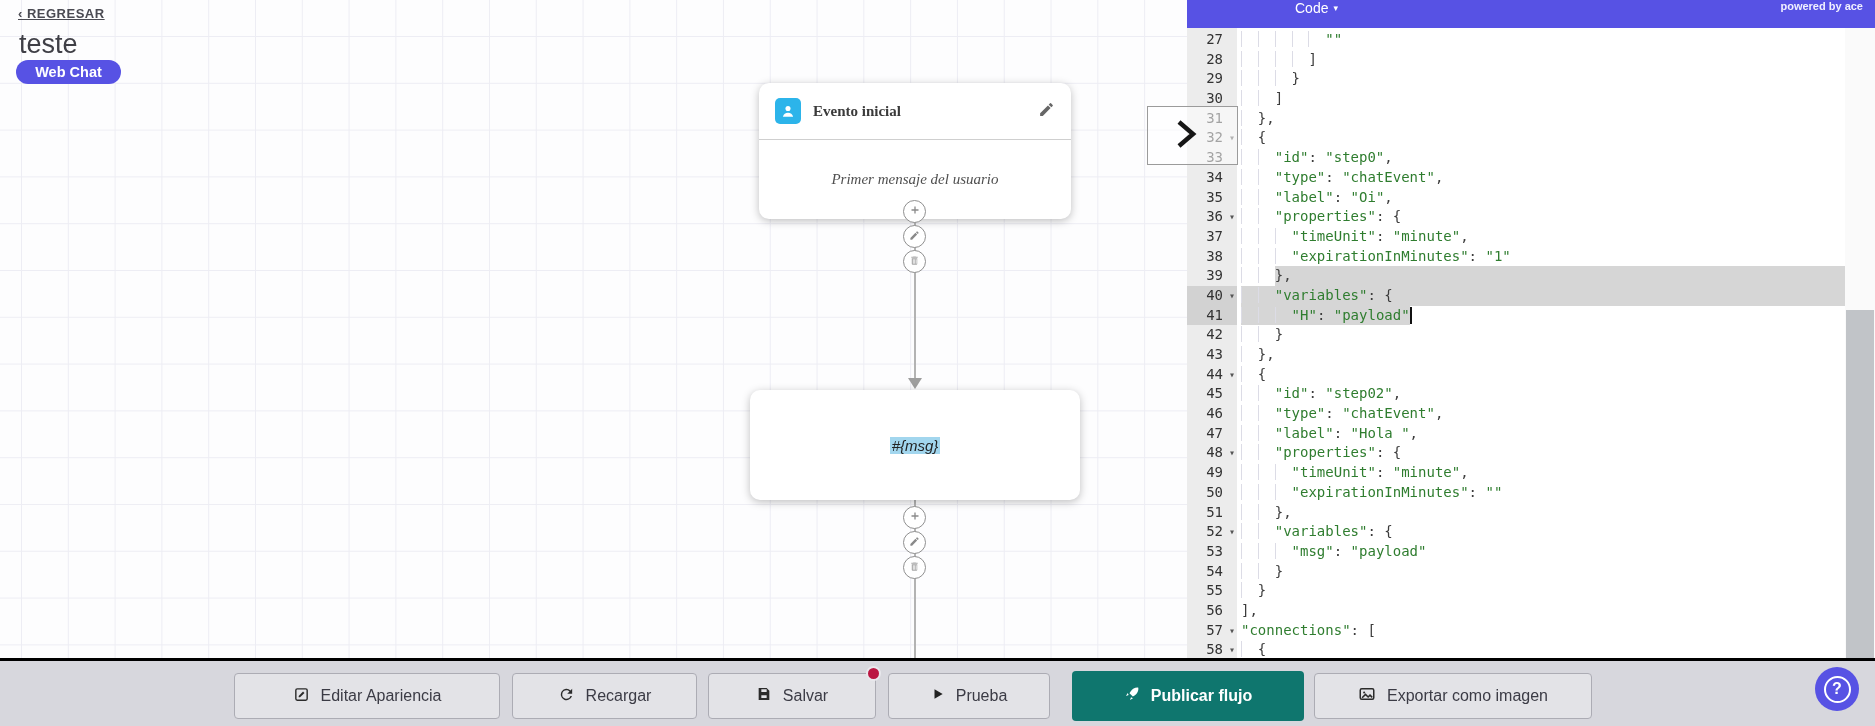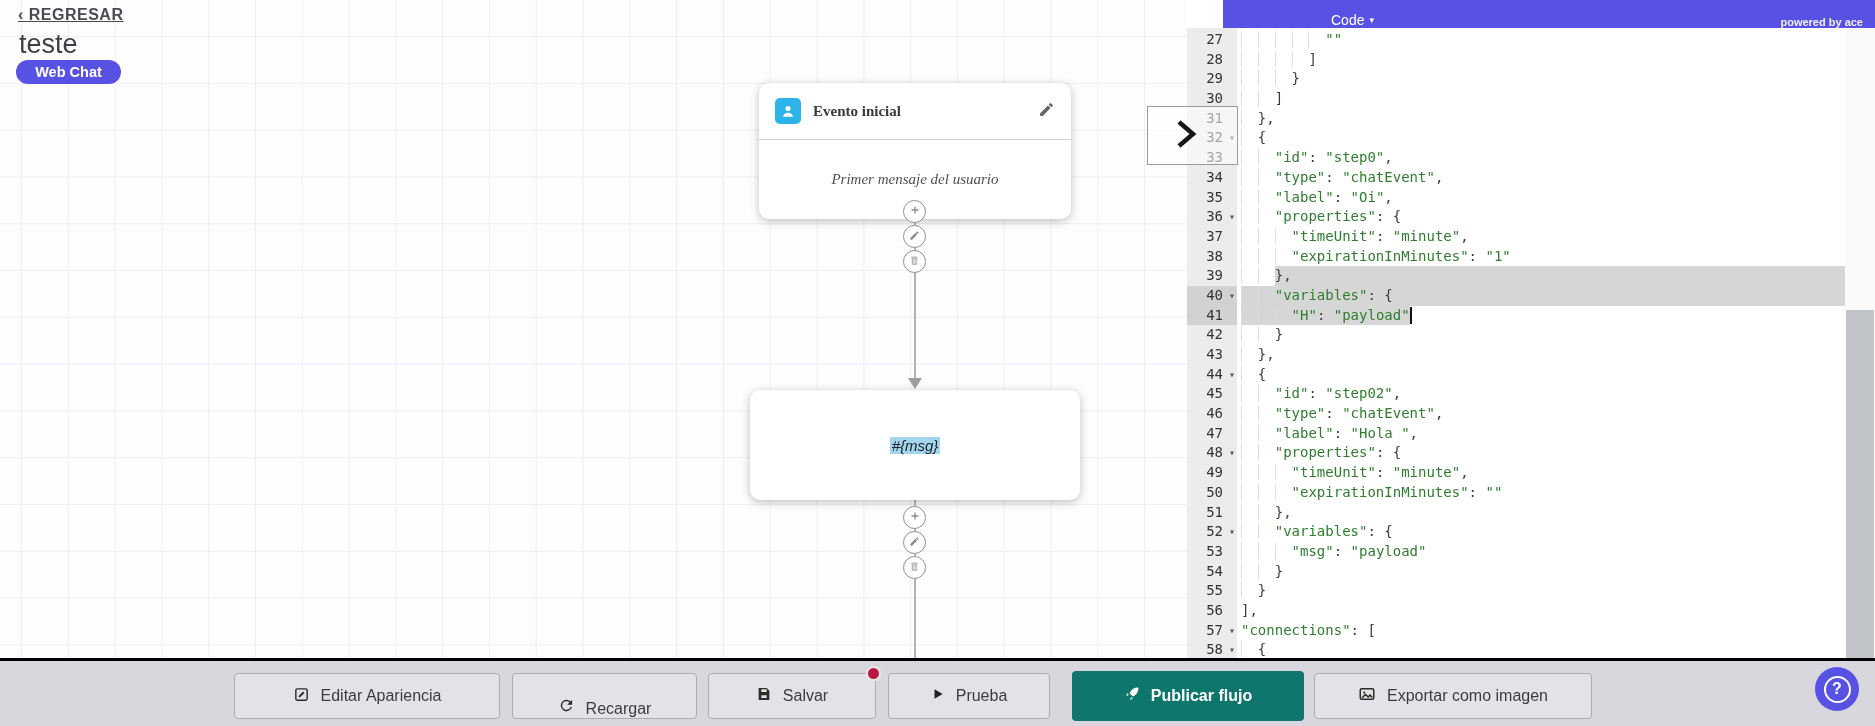--- a/index.html
+++ b/index.html
@@ -7,21 +7,21 @@
     font-family:"Liberation Sans", sans-serif; background:#fff; }
 
   
   #canvas { position:absolute; left:0; top:0; width:1875px; height:658px;
     background-color:#fdfdfe;
     background-image:
       linear-gradient(#ededf4 1px, transparent 1px),
       linear-gradient(90deg, #ededf4 1px, transparent 1px);
     background-size:46.8px 46.8px; background-position:21px 36px; }
 
-  #back-link { position:absolute; left:18px; top:6px; font-size:16px; font-weight:bold;
+  #back-link { position:absolute; left:18px; top:6px; font-size:13px; font-weight:bold;
     letter-spacing:.5px; color:#4a4a52; text-decoration:underline; cursor:pointer; }
   #page-title { position:absolute; left:19px; top:29px; font-size:27px; font-weight:normal;
     color:#3f3f46; }
   #channel-badge { position:absolute; left:16px; top:60px; width:105px; height:24px;
     background:#5752e4; color:#fff; font-size:14.5px; font-weight:bold;
     border-radius:12px; display:flex; align-items:center; justify-content:center; }
 
   
   .node { position:absolute; background:#fff; border-radius:10px;
     box-shadow:0 2px 8px rgba(0,0,0,.25); display:flex; flex-direction:column; }
@@ -46,21 +46,21 @@
     border-left:7px solid transparent; border-right:7px solid transparent;
     border-top:11px solid #9e9e9e; }
   .cbtn { position:absolute; left:903px; width:23px; height:23px; border-radius:50%;
     background:#fff; border:1.5px solid #8f8f8f; color:#8a8a8a; cursor:pointer;
     display:flex; align-items:center; justify-content:center; padding:0; }
 
   
   #editor { position:absolute; left:1187px; top:0; width:688px; height:658px;
     background:#fff; }
   #editor-header { position:absolute; left:0; top:0; right:0; height:28px; background:#5752e4;
-    display:flex; align-items:flex-end;margin-left:36px; }
+    display:flex; align-items:flex-start; }
   #code-menu { color:#fff; font-size:14px; margin-left:108px; cursor:pointer;
     display:flex; align-items:center; gap:5px; }
   #code-menu .caret { font-size:9px; }
   #powered { margin-left:auto; margin-right:12px; color:#f0f0ff; font-size:11px;
     font-weight:bold; cursor:pointer; }
 
   #gutter-strip { position:absolute; left:0; top:28px; bottom:0; width:50px; background:#ececec; }
   #lines { position:absolute; left:0; top:28px; right:30px; bottom:0; padding-top:2px;
     font-family:"DejaVu Sans Mono", monospace; font-size:14px; overflow:hidden; }
   .cl { display:flex; height:19.7px; line-height:19.7px; }
@@ -87,21 +87,21 @@
     display:flex; align-items:center; padding-left:26px; z-index:5; }
 
   
   #toolbar { position:absolute; left:0; top:658px; width:1875px; height:68px;
     background:#d7d7dd; border-top:3px solid #000000; z-index:10; }
   .tbtn { position:absolute; top:12px; height:46px; background:#e3e3e7;
     border:1px solid #acacb4; border-radius:4px; font-family:"Liberation Sans",sans-serif;
     font-size:16px; color:#3b3b45; cursor:pointer; display:flex; align-items:center;
     justify-content:center; gap:11px; }
   #btn-edit-appearance { left:234px; width:266px; }
-  #btn-reload { left:512px; width:185px;align-items:flex-end; }
+  #btn-reload { left:512px; width:185px; }
   #btn-save { left:708px; width:168px; }
   #btn-test { left:888px; width:162px; }
   #btn-publish { left:1072px; width:232px; top:10px; height:50px; background:#0f766e;
     border:none; color:#fff; font-weight:bold; }
   #btn-export { left:1314px; width:278px; }
   #save-dot { position:absolute; left:866px; top:5px; width:15px; height:15px;
     border-radius:50%; background:#bb1642; border:2px solid #e9e9ed; }
 
   #help-btn { position:absolute; left:1815px; top:667px; width:44px; height:44px;
     border-radius:50%; background:#5752e4; border:none; cursor:pointer; z-index:11;

